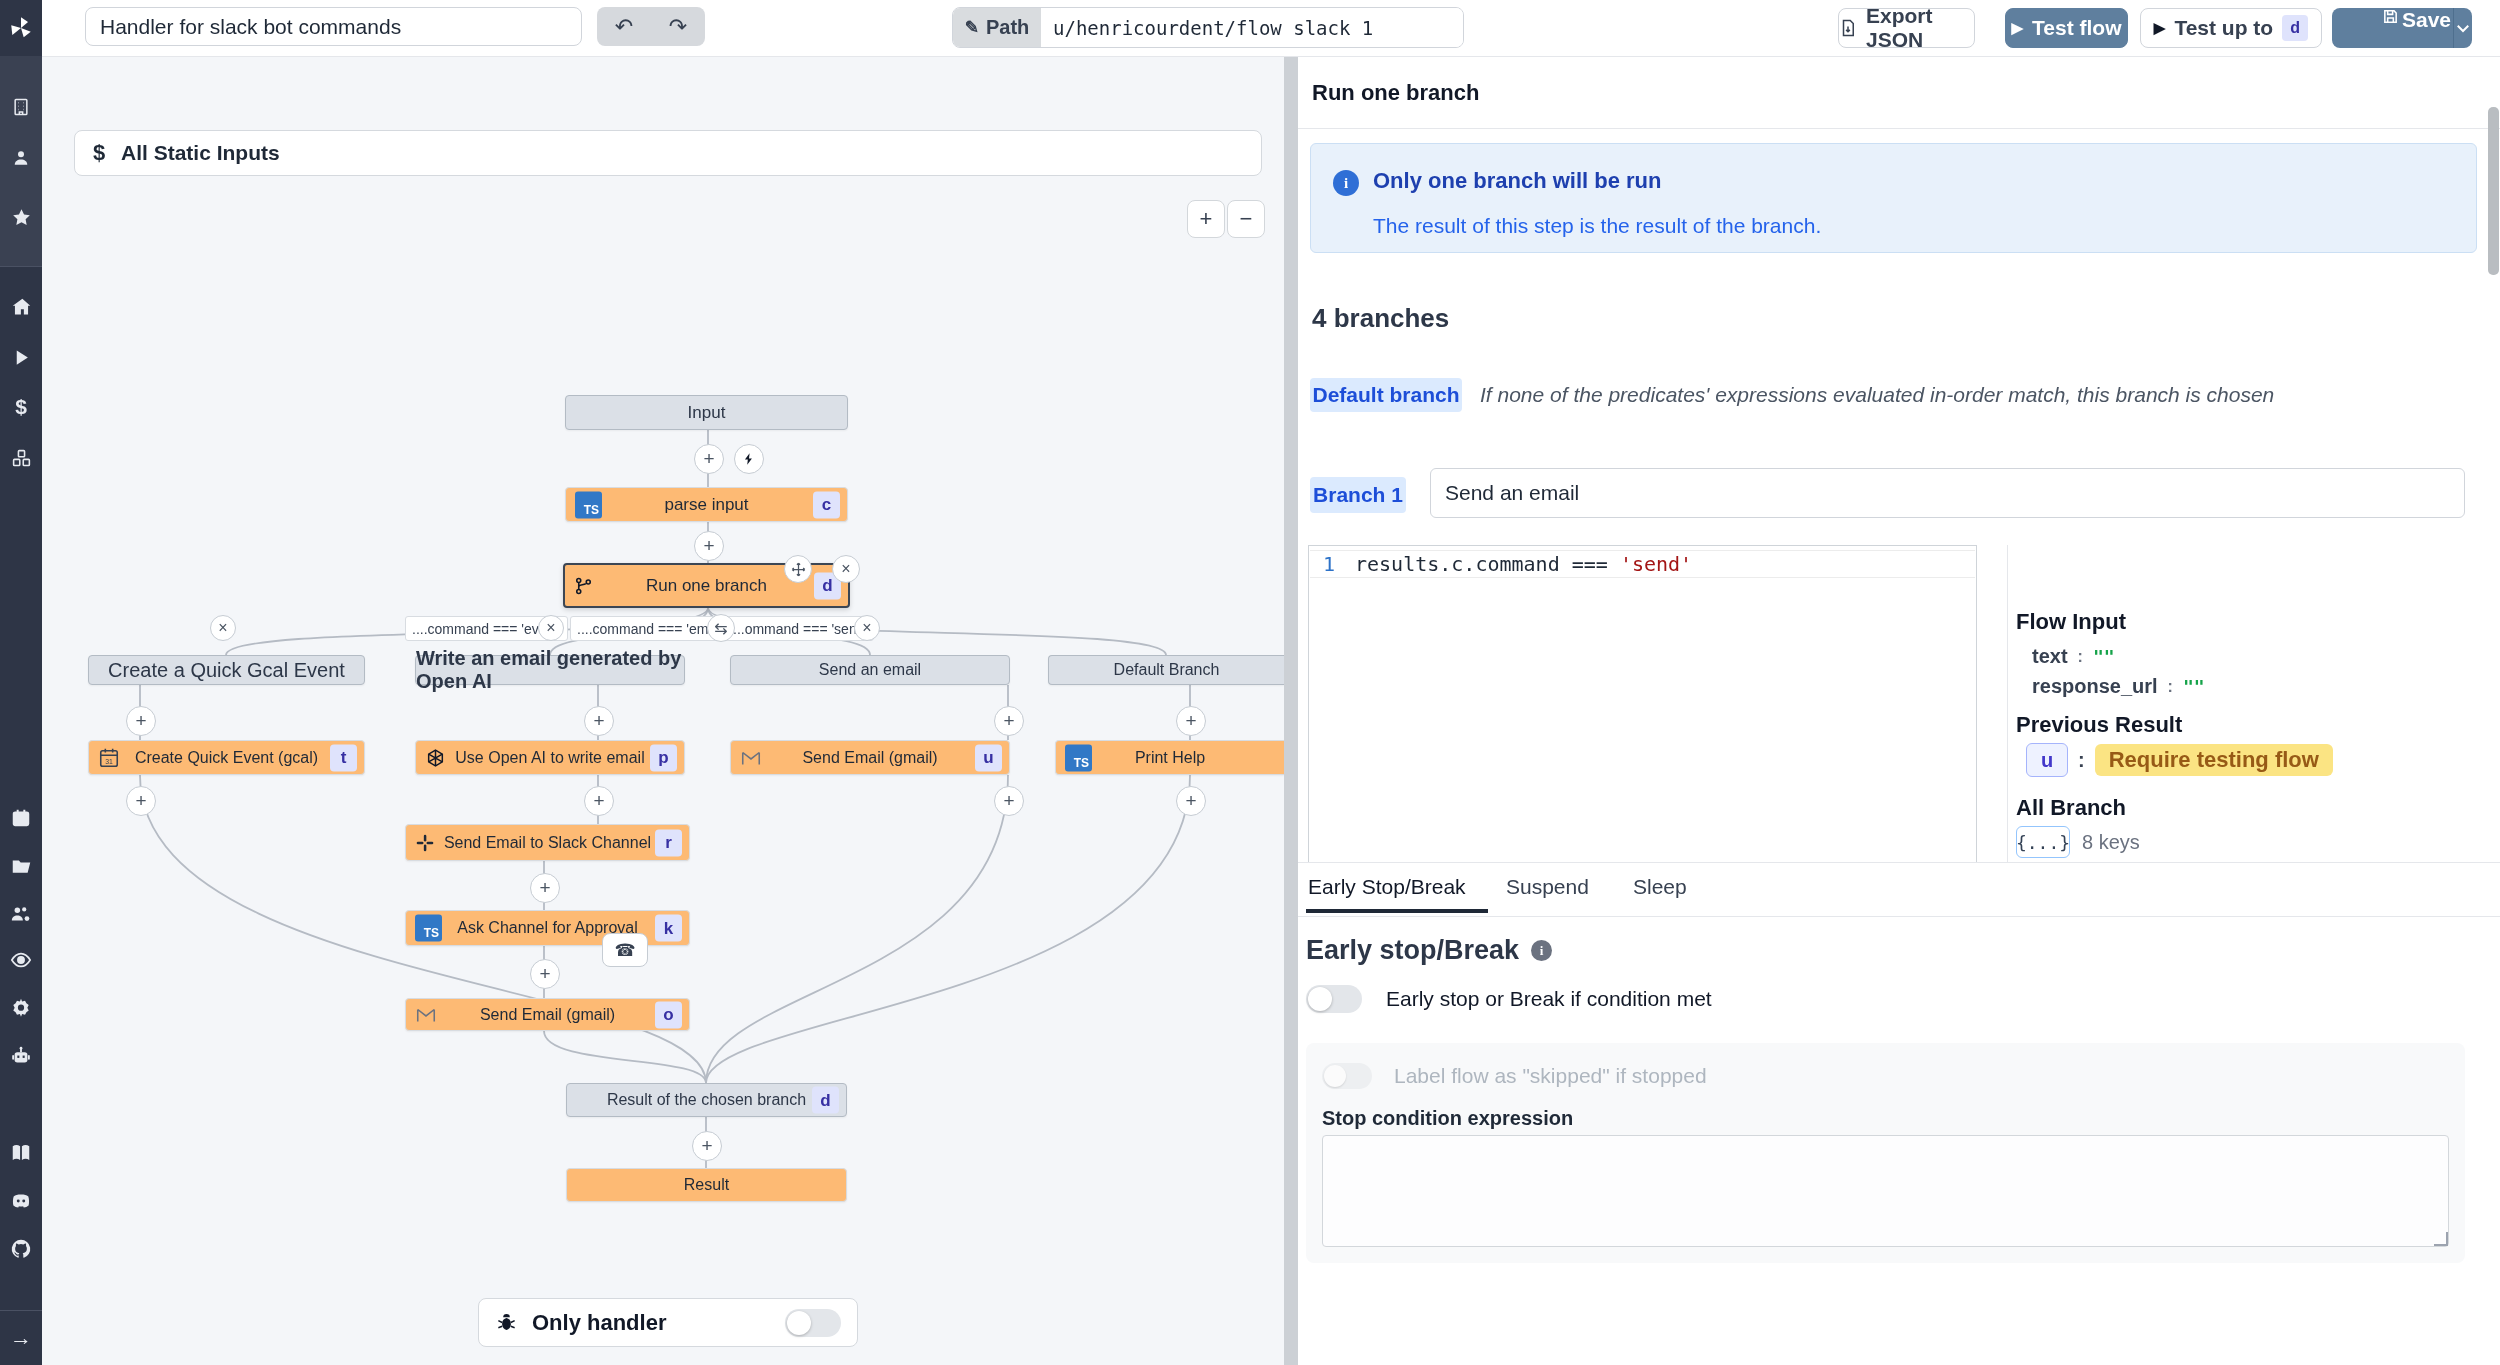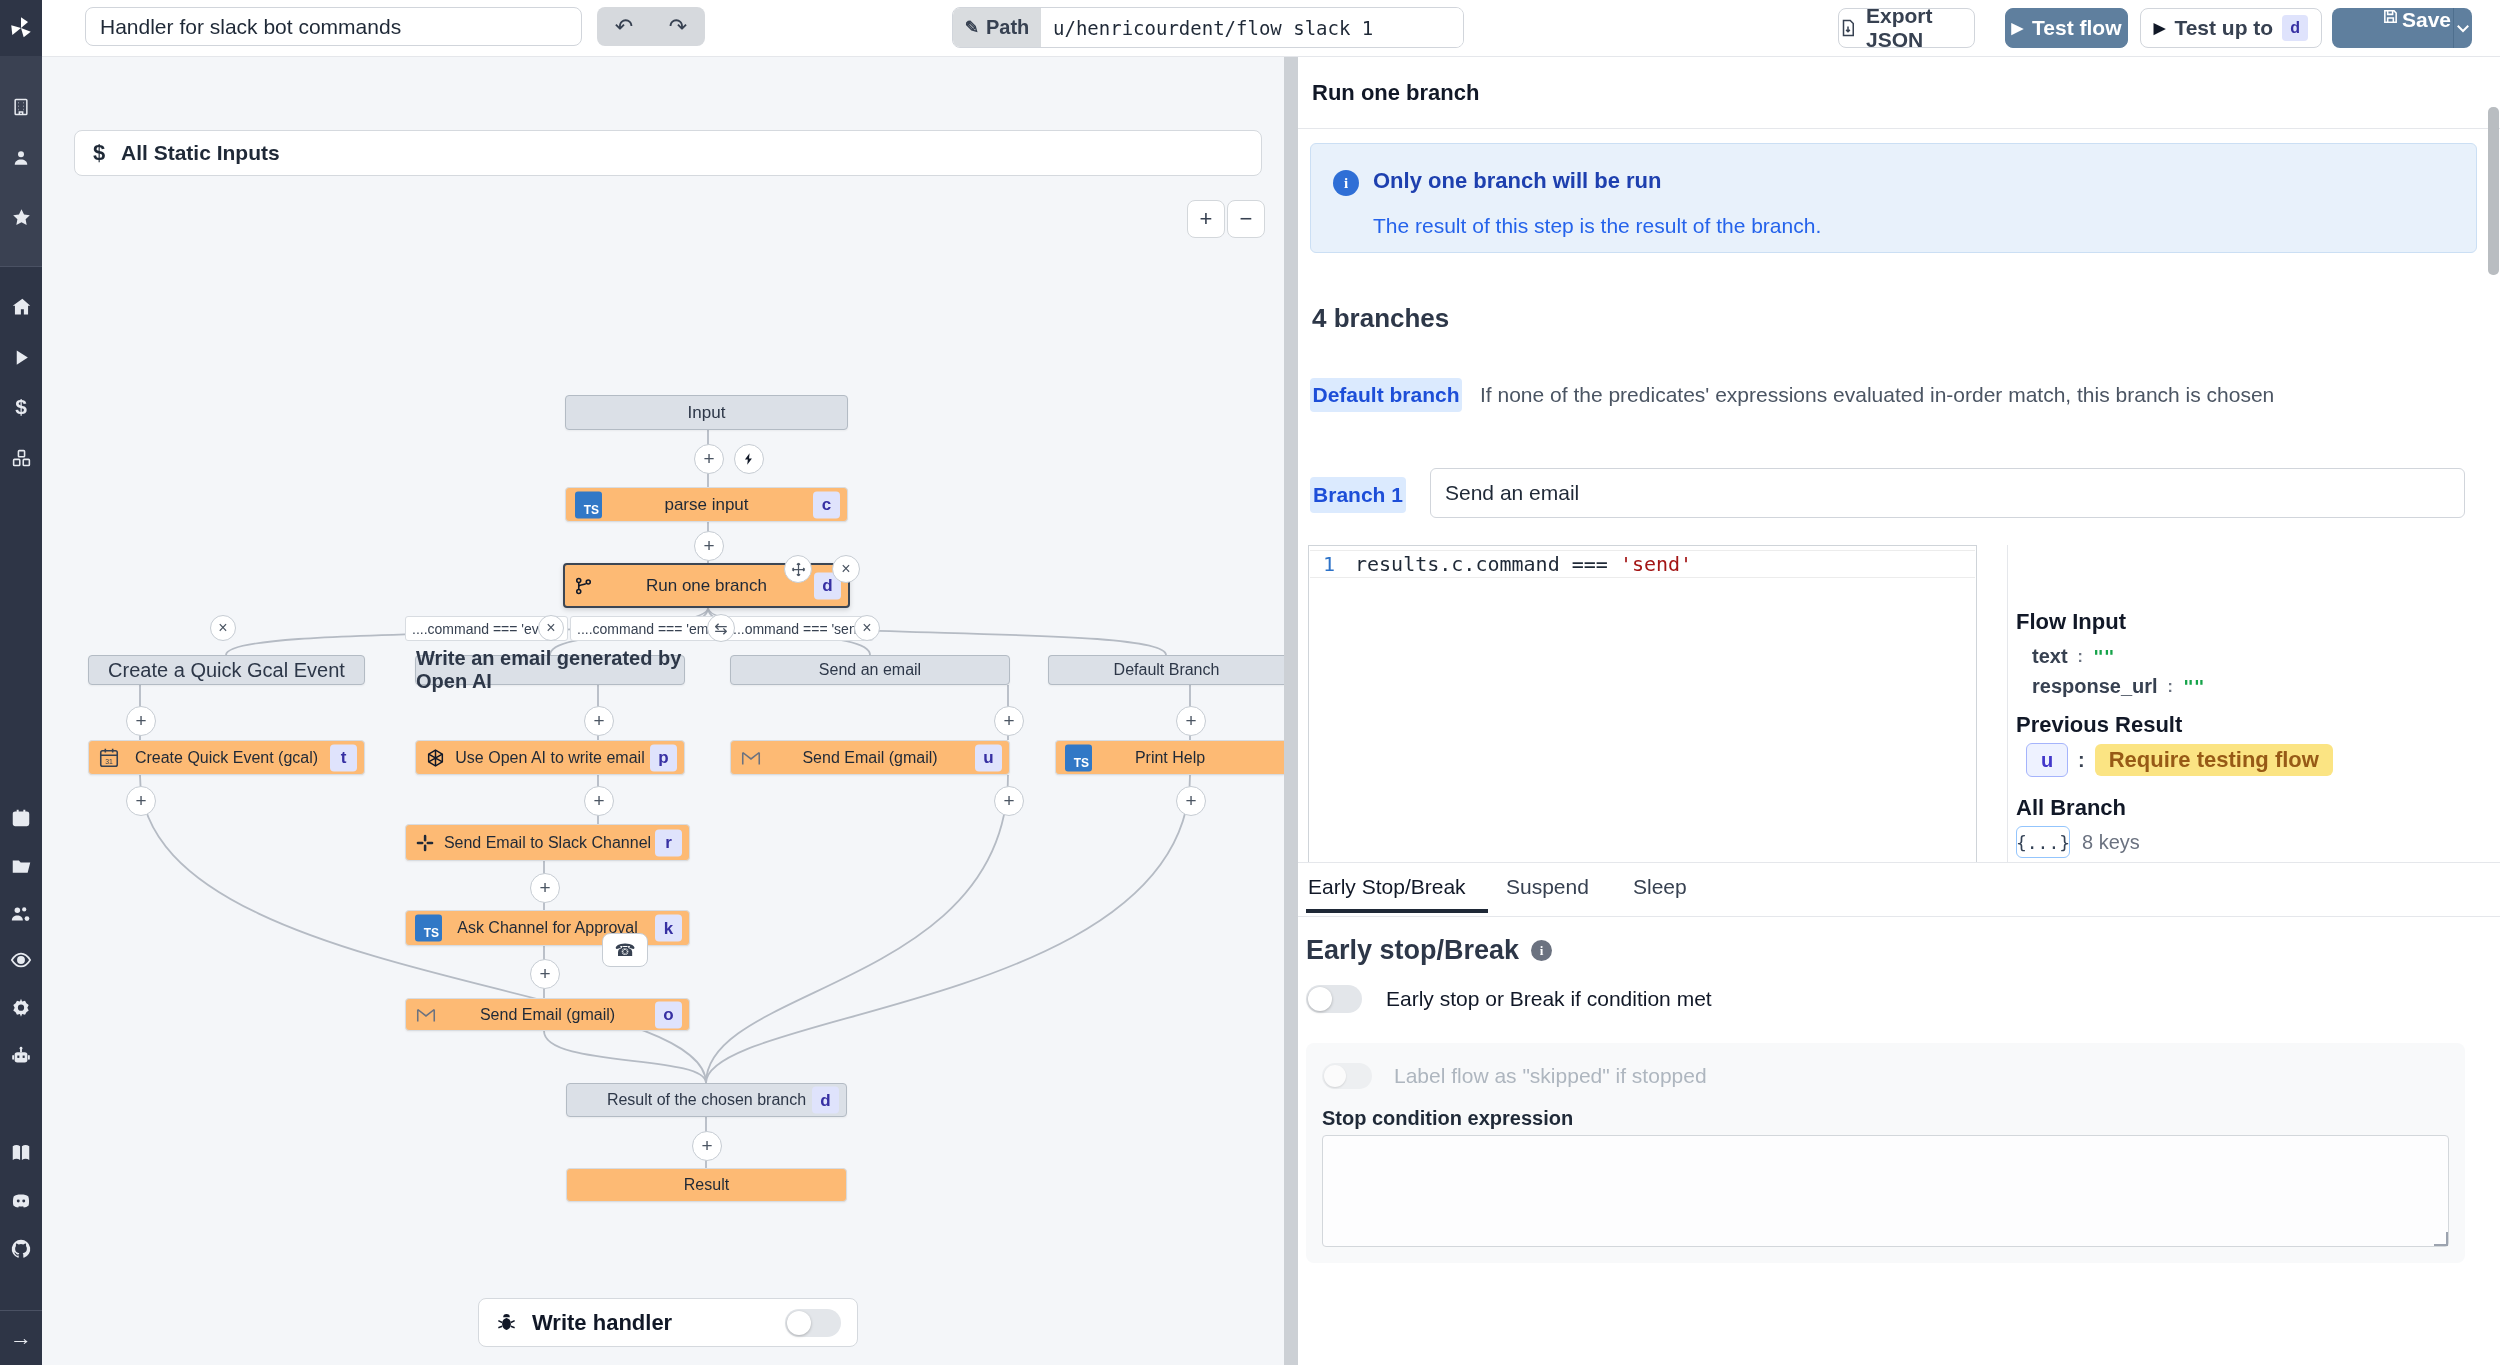--- a/index.html
+++ b/index.html
@@ -414,21 +414,21 @@
       </div>
 
     <div class="abs" style="left:436px;top:1242px;width:380px;height:49px;background:#fff;border:1px solid #d5d9de;border-radius:8px;display:flex;align-items:center;padding:0 16px;box-sizing:border-box;gap:14px;z-index:2;">
       <span>
           <svg class="icon" width="23" height="23" viewBox="0 0 24 24" fill="#111827">
             <ellipse cx="12" cy="13.5" rx="4.6" ry="6"></ellipse>
             <path d="M8.5 6.5a3.5 3.5 0 017 0z"></path>
             <path d="M3.5 10l4 2M3.5 17.5l4-1.5M20.5 10l-4 2M20.5 17.5l-4-1.5M12 7.5v12" stroke="#111827" stroke-width="1.6" fill="none"></path>
           </svg>
         </span>
-      <span style="font-size:22px;font-weight:700;color:#111827;">Write handler</span>
+      <span style="font-size:22px;font-weight:700;color:#111827;">Only handler</span>
       <span style="flex:1;"></span>
       <span class="tgl">
           <span class="knob"></span>
         </span>
     </div>
   </div>
 
   <div id="splitter"></div>
 
   <div id="rpanel">
@@ -437,21 +437,21 @@
 
     <div id="infobox">
       <div class="abs" style="left:22px;top:26px;width:26px;height:26px;border-radius:50%;background:#2f6fd6;color:#fff;display:flex;align-items:center;justify-content:center;font-size:15px;font-weight:700;font-family:'Liberation Serif',serif;">i</div>
       <div class="abs" style="left:62px;top:24px;font-size:22px;font-weight:700;color:#1e40af;">Only one branch will be run</div>
       <div class="abs" style="left:62px;top:70px;font-size:21px;color:#2563eb;">The result of this step is the result of the branch.</div>
     </div>
 
     <div class="abs bold-h" style="left:14px;top:247px;font-size:26px;">4 branches</div>
 
     <div class="chip" style="left:12px;top:322px;width:152px;height:34px;">Default branch</div>
-    <div class="abs" style="left:182px;top:327px;font-size:21px;color:#4b5563;">If none of the predicates' expressions evaluated in-order match, this branch is chosen</div>
+    <div class="abs" style="left:182px;top:327px;font-size:21px;font-style:italic;color:#4b5563;">If none of the predicates' expressions evaluated in-order match, this branch is chosen</div>
 
     <div class="chip" style="left:12px;top:421px;width:96px;height:36px;">Branch 1</div>
     <input class="tb-input" style="left: 132px; top: 412px; width: 1035px; height: 50px; border-radius: 6px;" value="Send an email">
 
     <div id="editor">
       <div class="abs" style="left:1px;top:4px;width:665px;height:26px;border-top:1px solid #ececec;border-bottom:1px solid #ececec;"></div>
       <div class="abs" style="left:14px;top:6px;font-size:20px;color:#2d72c8;">1</div>
       <div class="abs" style="left:46px;top:6px;font-size:20px;color:#1f2937;white-space:pre;"><span>results.c.command === </span><span style="color:#a31515;">'send'</span></div>
     </div>
 

